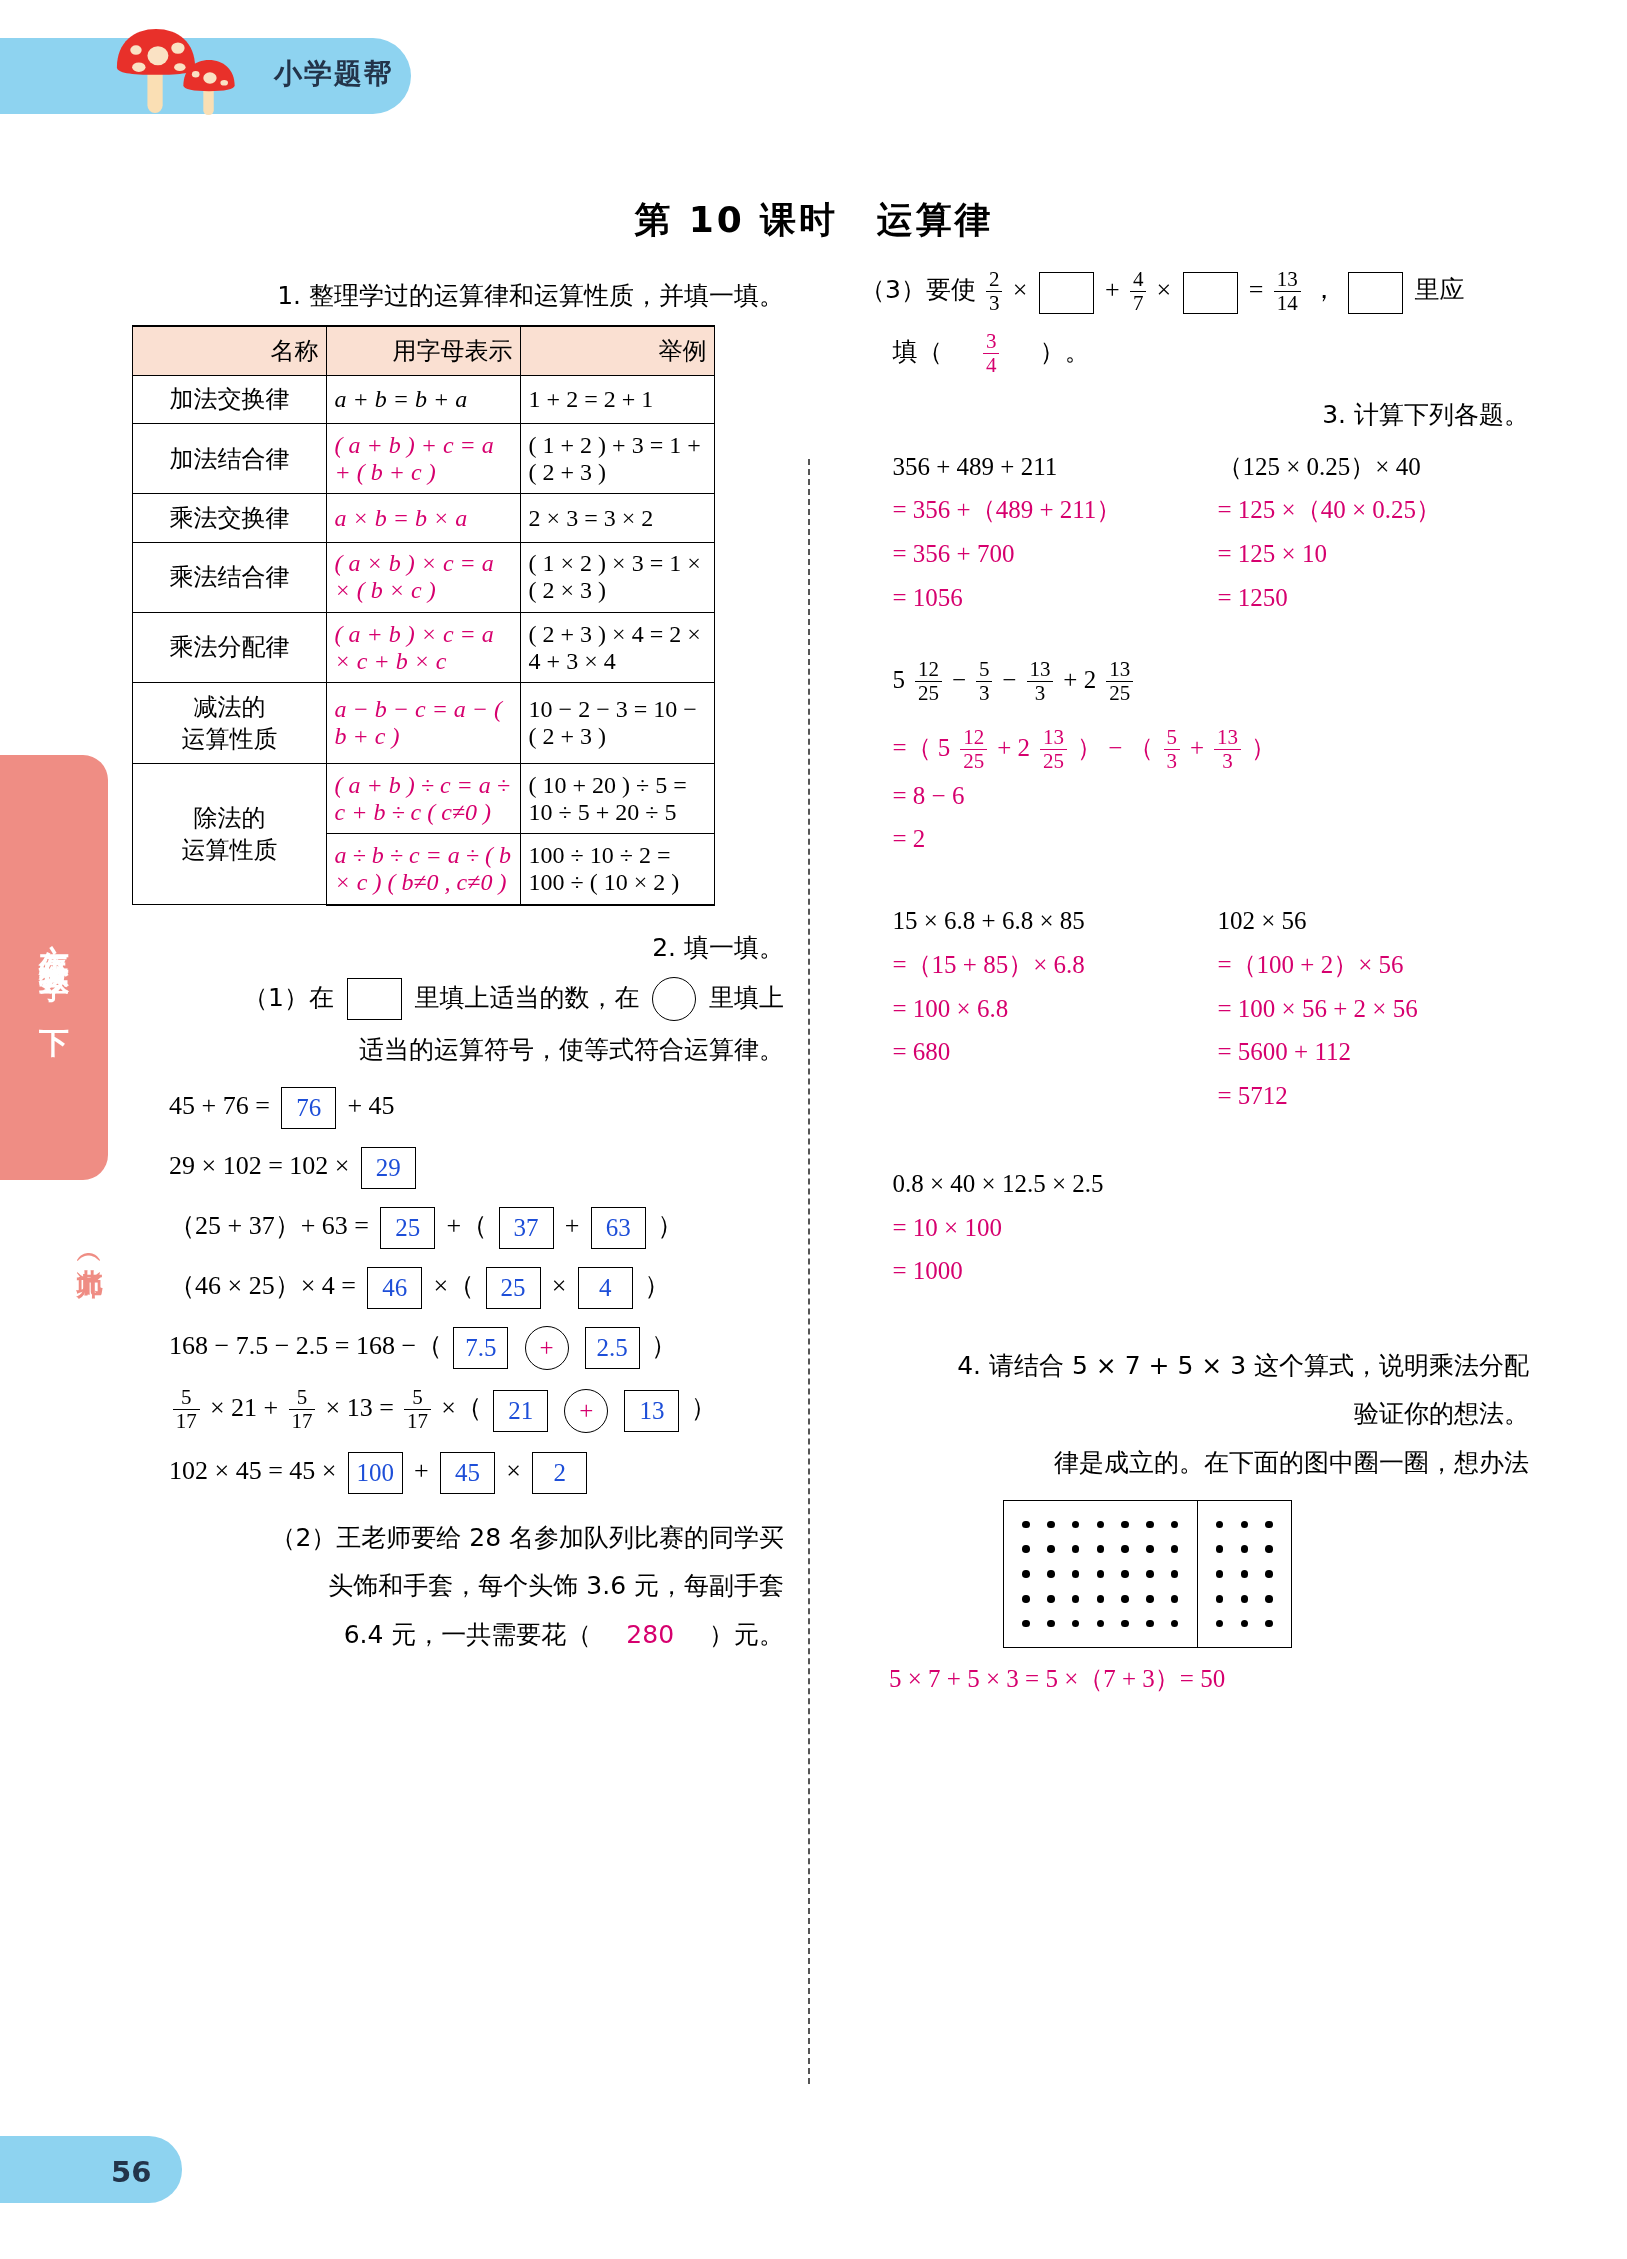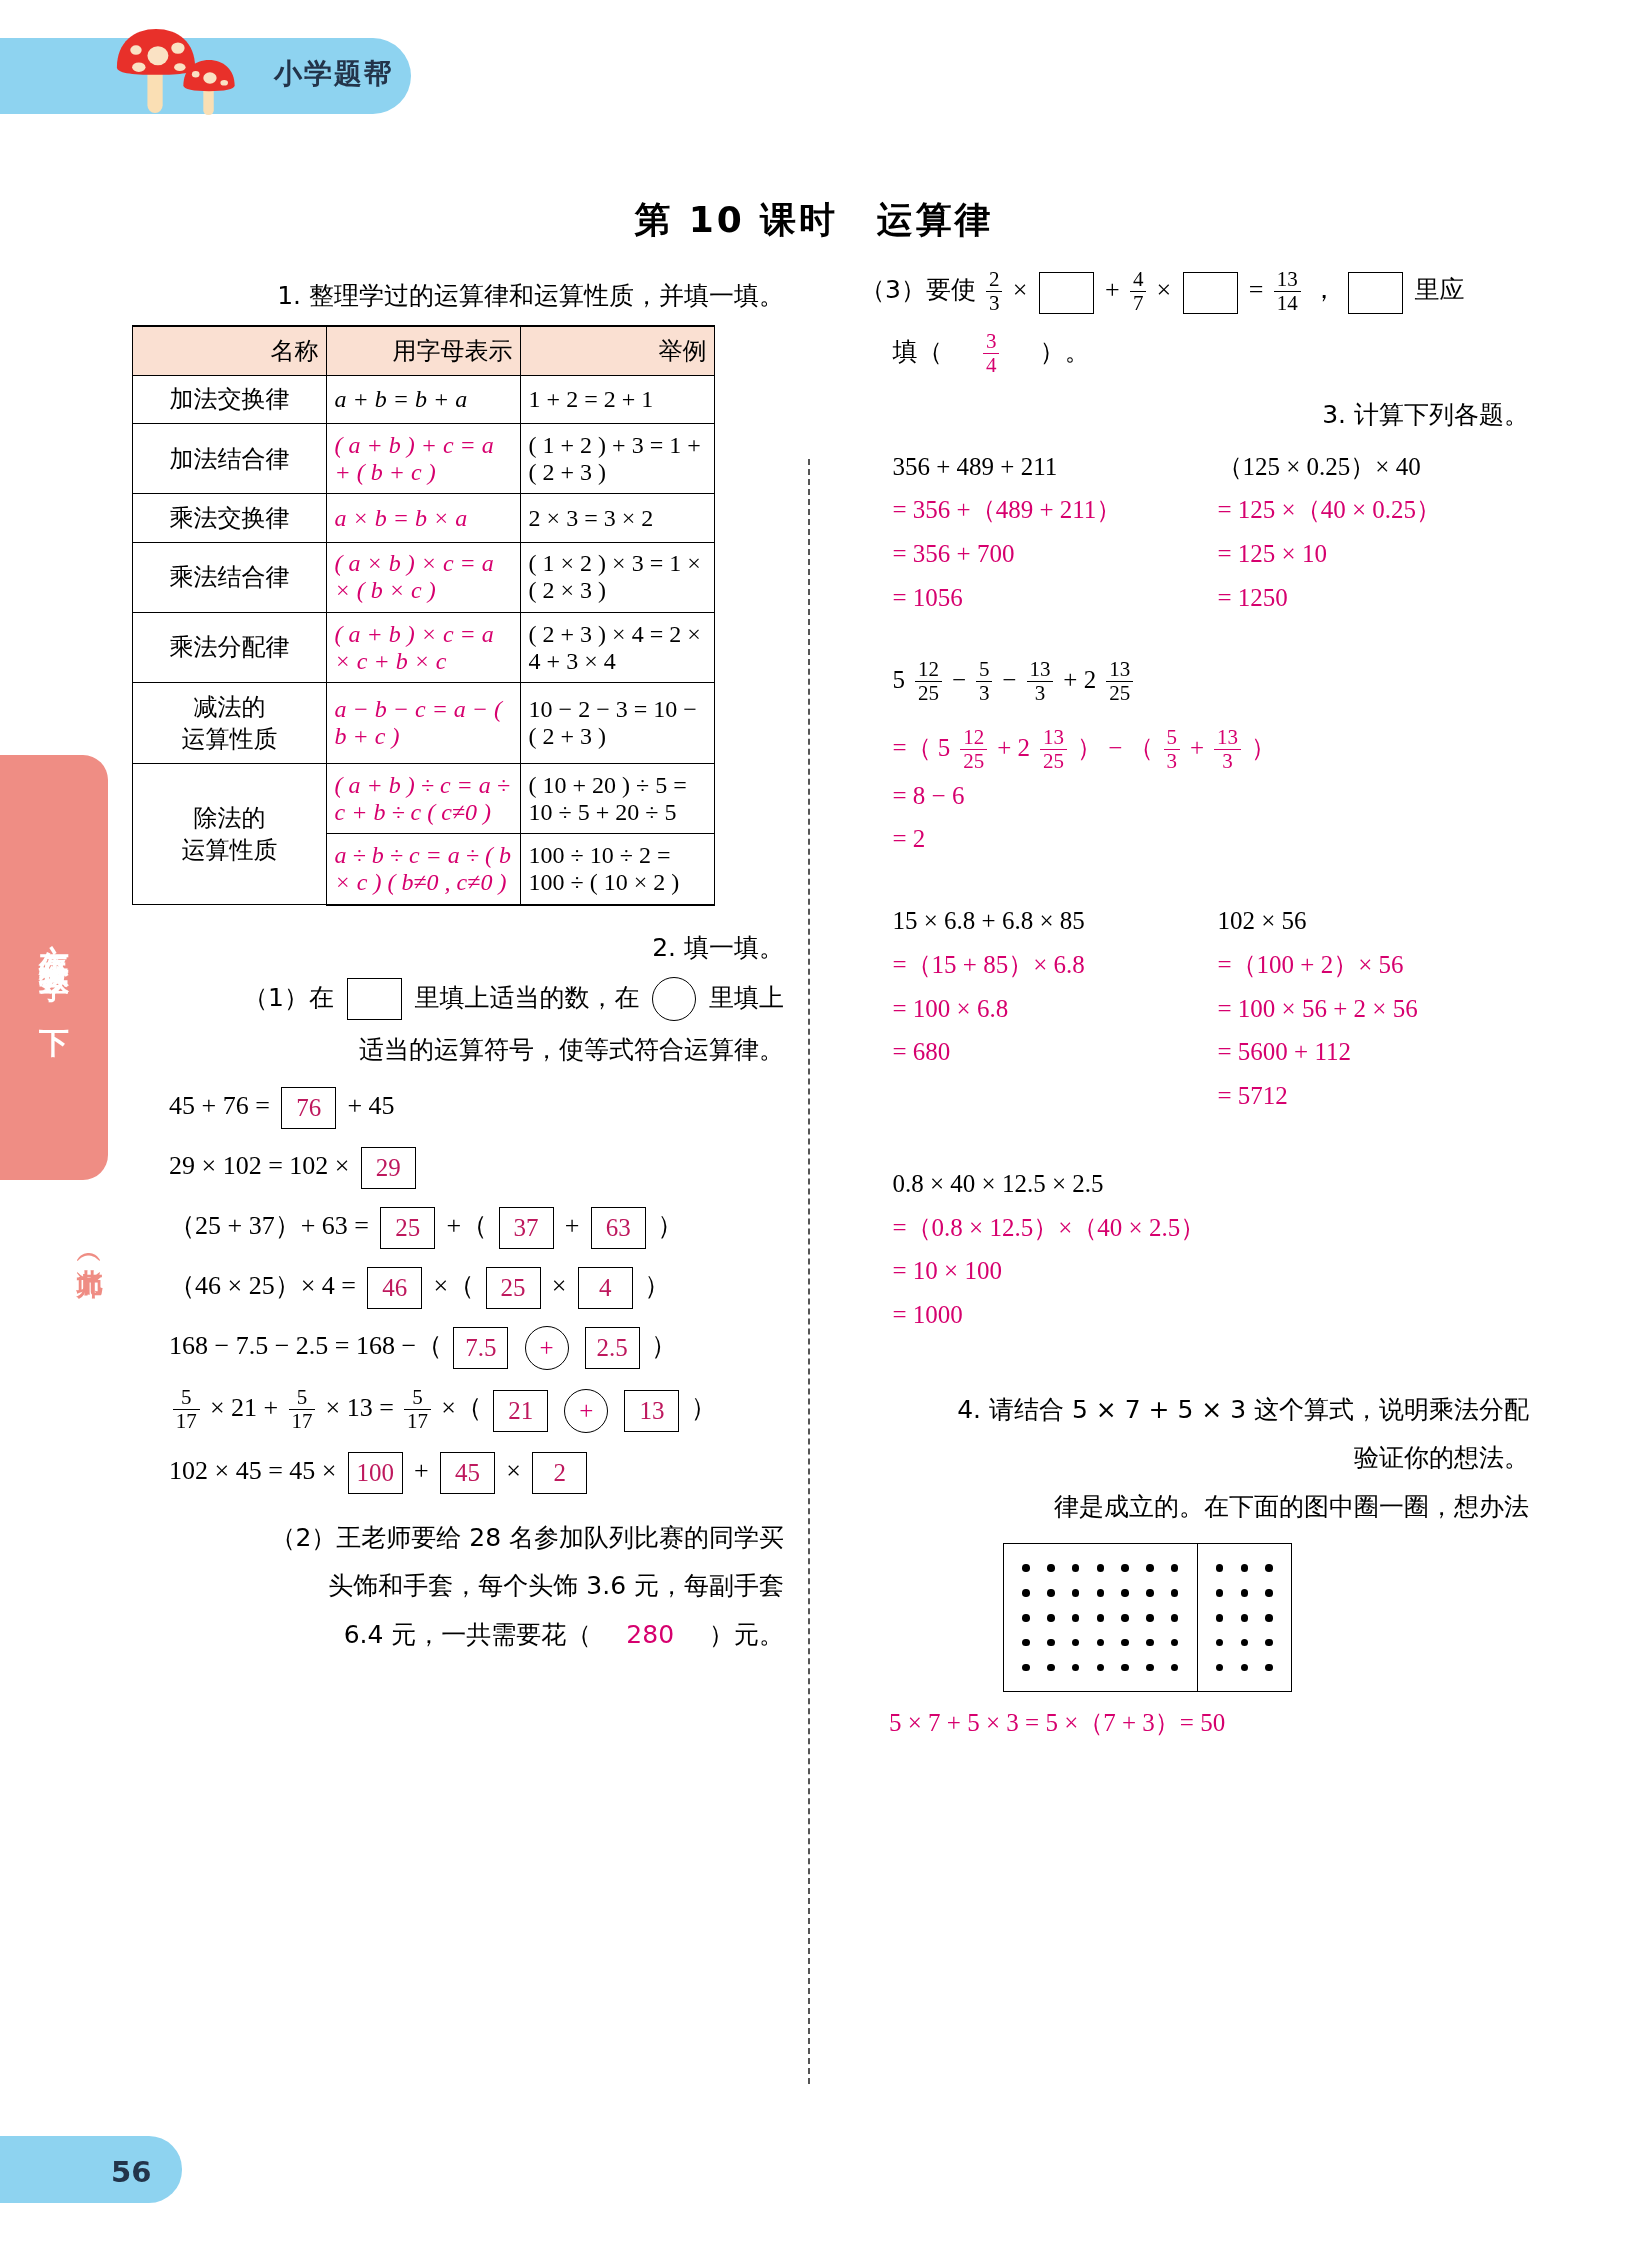--- a/index.html
+++ b/index.html
@@ -120,21 +120,21 @@
     display:inline-block;
     min-width:55px; height:42px; line-height:40px;
     border:1.5px solid #000;
     text-align:center;
     vertical-align:middle;
     margin:0 4.8px;
     font-size:25px;
     padding:0 5.7px;
   }
   .box.empty{ min-width:55px; }
-  .box.ansbox{ color:#be185d; border-color:#000; }
+  .box.ansbox{ color:#1d4ed8; border-color:#000; }
   .circ{
     display:inline-block;
     width:44px; height:44px; line-height:42px;
     border:1.5px solid #000; border-radius:50%;
     text-align:center; vertical-align:middle; margin:0 4.8px;
     font-size:25px;
   }
   .circ.ansc{ color:#d6006e; }
 
   
@@ -470,21 +470,20 @@
       <div>102 × 56</div>
       <div class="ans">=（100 + 2）× 56</div>
       <div class="ans">= 100 × 56 + 2 × 56</div>
       <div class="ans">= 5600 + 112</div>
       <div class="ans">= 5712</div>
     </div>
   </div>
 
   <div class="indent steps" style="margin-top:44px;">
     <div>0.8 × 40 × 12.5 × 2.5</div>
-    <div class="ans">=（0.8 × 12.5）×（40 × 2.5）</div>
     <div class="ans">= 10 × 100</div>
     <div class="ans">= 1000</div>
   </div>
 
   <div class="q cn" style="margin-top:54px;">4. 请结合 5 × 7 + 5 × 3 这个算式，说明乘法分配</div>
   <div class="q indent cn">验证你的想法。</div>
   <div class="q indent cn">律是成立的。在下面的图中圈一圈，想办法</div>
 
   <div class="dotgrid-wrap">
     <div class="dotgrid">

